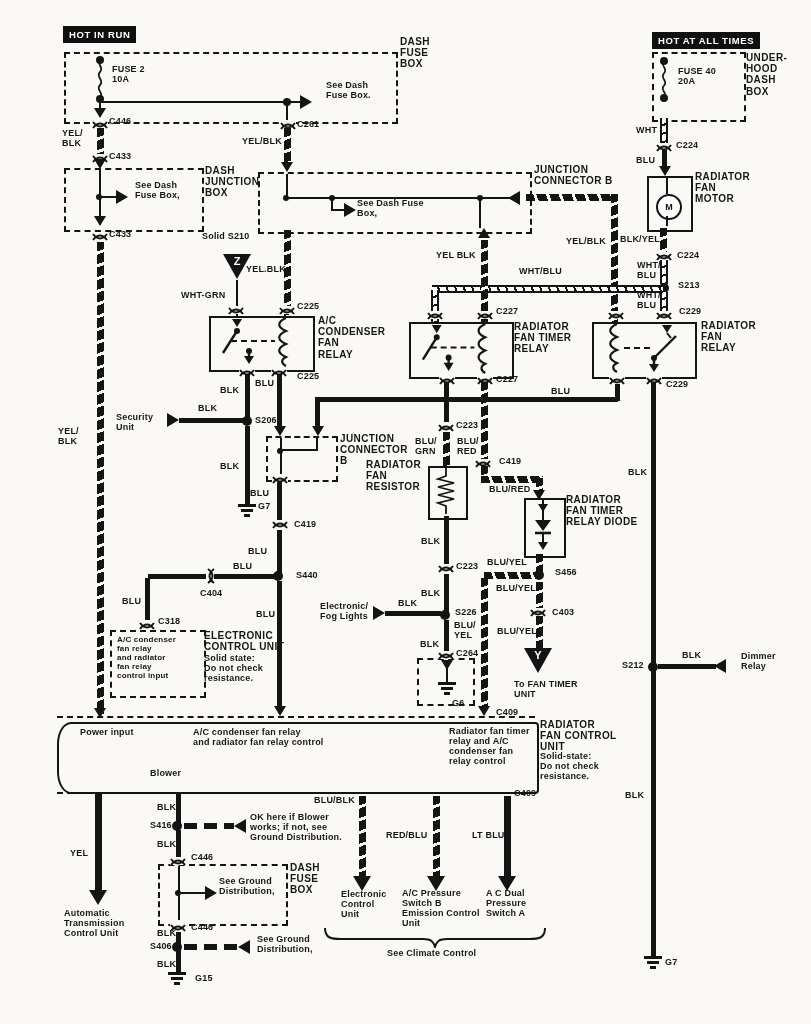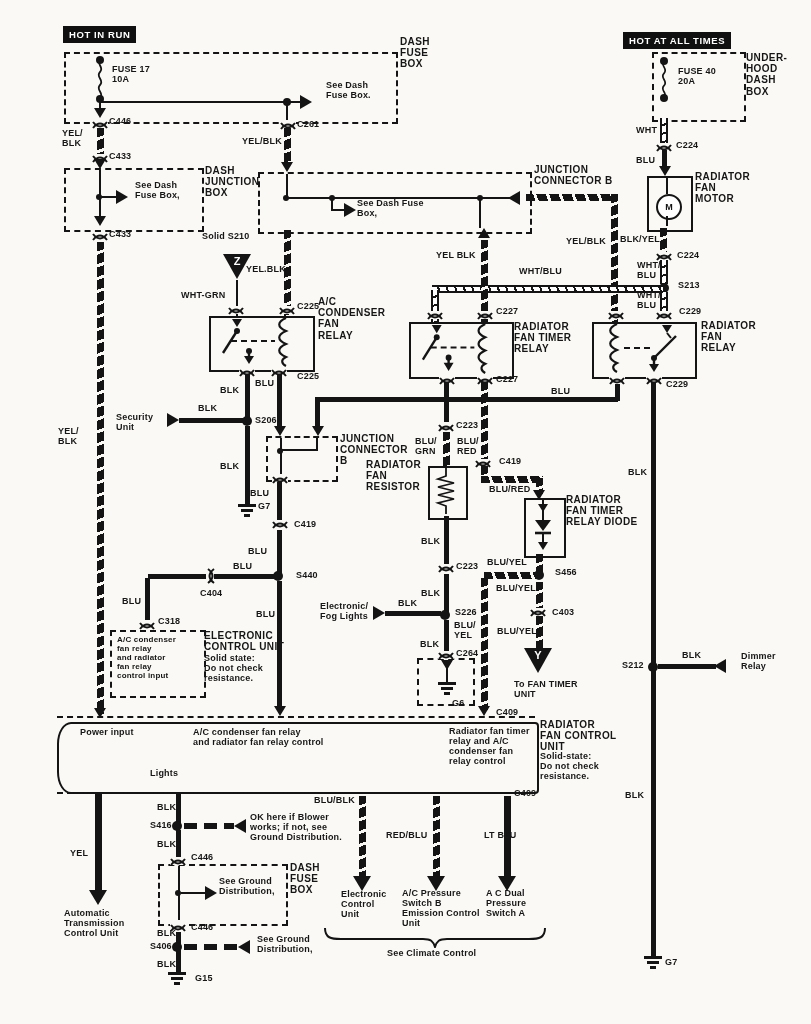--- a/index.html
+++ b/index.html
@@ -46,21 +46,21 @@
   .gnd .g2{width:12px;height:3px}
   .gnd .g3{width:6px;height:3px}
   svg{position:absolute}
 </style>
 </head>
 <body>
 
 <div id="diagram">
 
   <div class="tag" style="left:63px;top:26px">HOT IN RUN</div>
-  <div class="tag" style="left:623px;top:32px">HOT AT ALL TIMES</div>
+  <div class="tag" style="left:652px;top:32px">HOT AT ALL TIMES</div>
 
   <div class="db" style="left:64px;top:52px;width:330px;height:68px"></div>
   <div class="db" style="left:64px;top:168px;width:136px;height:60px"></div>
   <div class="db" style="left:258px;top:172px;width:270px;height:58px"></div>
   <div class="db" style="left:652px;top:52px;width:90px;height:66px"></div>
   <div class="db" style="left:266px;top:436px;width:68px;height:42px"></div>
   <div class="db" style="left:110px;top:630px;width:92px;height:64px"></div>
   <div class="db" style="left:417px;top:658px;width:54px;height:44px"></div>
   <div class="db" style="left:158px;top:864px;width:126px;height:58px"></div>
 
@@ -72,21 +72,21 @@
   <div class="sb" style="left:524px;top:498px;width:38px;height:56px"></div>
   <div class="sb" style="left:57px;top:722px;width:478px;height:68px;border-radius:14px 4px 4px 14px/22px 4px 4px 22px"></div>
   <div class="dashl" style="left:57px;top:716px;width:478px"></div>
   <div class="dashl" style="left:57px;top:792px;width:478px"></div>
 
   <svg style="left:94px;top:58px;width:12px;height:40px" viewBox="0 0 12 40">
       <path d="M6,0 C1,6 11,9 6,14 C1,19 11,22 6,27 C1,32 11,35 6,40" fill="none" stroke="#141414" stroke-width="1.8"></path>
     </svg>
   <div class="dot" style="left:96px;top:56px"></div>
   <div class="dot" style="left:96px;top:95px"></div>
-  <div class="lbl" style="left:112px;top:64px">FUSE 17
+  <div class="lbl" style="left:112px;top:64px">FUSE 2
 10A</div>
   <div class="th" style="left:100px;top:101px;width:200px"></div>
   <div class="ar" style="left:300px;top:95px"></div>
   <div class="lbl" style="left:326px;top:80px">See Dash
 Fuse Box.</div>
   <div class="lbl lg" style="left:400px;top:36px">DASH
 FUSE
 BOX</div>
   <div class="dot" style="left:283px;top:98px"></div>
   <div class="tv" style="left:286px;top:102px;height:18px"></div>
@@ -220,21 +220,21 @@
       <rect x="0" y="2" width="16" height="8" fill="#faf9f5"></rect>
       <path d="M1,10 Q8,1 15,10" fill="none" stroke="#141414" stroke-width="2"></path>
       <path d="M1,4 Q8,13 15,4" fill="none" stroke="#141414" stroke-width="2"></path>
     </svg>
   <svg class="conn" style="left:279px;top:304px" viewBox="0 0 16 12">
       <rect x="0" y="2" width="16" height="8" fill="#faf9f5"></rect>
       <path d="M1,10 Q8,1 15,10" fill="none" stroke="#141414" stroke-width="2"></path>
       <path d="M1,4 Q8,13 15,4" fill="none" stroke="#141414" stroke-width="2"></path>
     </svg>
   <div class="lbl" style="left:297px;top:301px">C225</div>
-  <div class="lbl lg" style="left:318px;top:296px">A/C
+  <div class="lbl lg" style="left:318px;top:315px">A/C
 CONDENSER
 FAN
 RELAY</div>
   <svg style="left:209px;top:316px;width:102px;height:52px" viewBox="0 0 102 52" preserveAspectRatio="none">
     <polygon points="23,3 33,3 28,11" fill="#141414"></polygon>
       <circle cx="28" cy="15" r="3" fill="#141414"></circle>
     <line x1="28" y1="15" x2="14" y2="37" stroke="#141414" stroke-width="2.4"></line>
     <circle cx="40" cy="35" r="3" fill="#141414"></circle>
       <line x1="40" y1="35" x2="40" y2="41" stroke="#141414" stroke-width="2.4"></line>
     <polygon points="35,40 45,40 40,48" fill="#141414"></polygon>
@@ -534,21 +534,21 @@
   <div class="lbl" style="left:540px;top:751px">Solid-state:
 Do not check
 resistance.</div>
   <div class="lbl" style="left:80px;top:727px">Power input</div>
   <div class="lbl" style="left:193px;top:727px">A/C condenser fan relay
 and radiator fan relay control</div>
   <div class="lbl" style="left:449px;top:726px">Radiator  fan timer
 relay and A/C
 condenser fan
 relay control</div>
-  <div class="lbl" style="left:150px;top:768px">Lights</div>
+  <div class="lbl" style="left:150px;top:768px">Blower</div>
   <div class="lbl" style="left:514px;top:788px">C409</div>
 
   <div class="wv7" style="left:95px;top:793px;height:100px"></div>
   <div class="lbl" style="left:70px;top:848px">YEL</div>
   <div class="adb" style="left:89px;top:890px"></div>
   <div class="lbl" style="left:64px;top:908px">Automatic
 Transmission
 Control Unit</div>
 
   <div class="wv" style="left:176px;top:793px;height:30px"></div>
@@ -609,21 +609,21 @@
 
   <div class="stv" style="left:433px;top:796px;height:82px"></div>
   <div class="lbl" style="left:386px;top:830px">RED/BLU</div>
   <div class="adb" style="left:427px;top:876px"></div>
   <div class="lbl" style="left:402px;top:888px">A/C Pressure
 Switch B
 Emission Control
 Unit</div>
 
   <div class="wv7" style="left:504px;top:796px;height:82px"></div>
-  <div class="lbl" style="left:484px;top:830px">LT BLU</div>
+  <div class="lbl" style="left:472px;top:830px">LT BLU</div>
   <div class="adb" style="left:498px;top:876px"></div>
   <div class="lbl" style="left:486px;top:888px">A C Dual
 Pressure
 Switch A</div>
 
   <svg style="left:323px;top:926px;width:224px;height:22px" viewBox="0 0 224 22">
     <path d="M2,2 C2,12 8,13 18,13 L100,13 C108,13 110,15 112,21 C114,15 116,13 124,13 L206,13 C216,13 222,12 222,2" fill="none" stroke="#141414" stroke-width="2"></path>
   </svg>
   <div class="lbl" style="left:387px;top:948px">See Climate Control</div>
 

